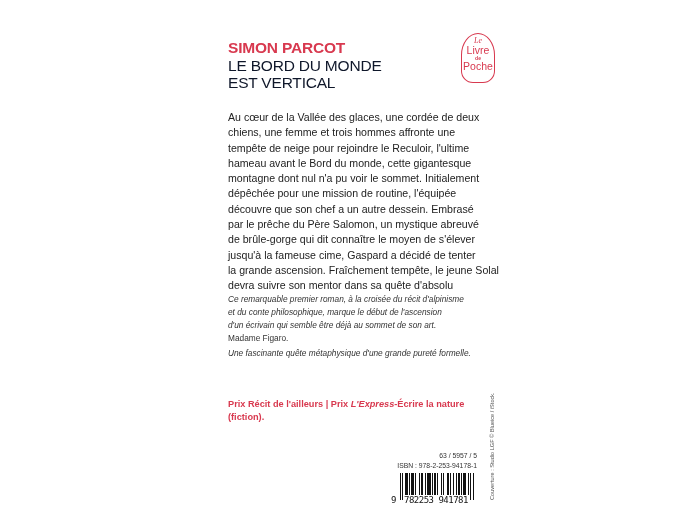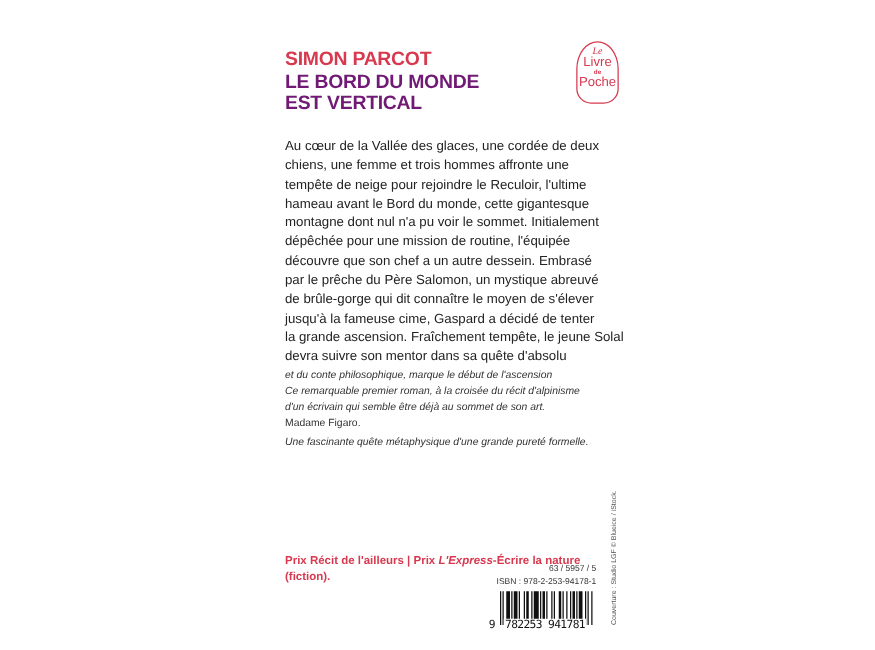--- a/index.html
+++ b/index.html
@@ -30,23 +30,23 @@
       letter-spacing: -0.2px;
       color: var(--accent);
       line-height: 17px;
       white-space: nowrap;
     }
     .title {
       position: absolute;
       left: 228px;
       top: 57px;
       font-size: 15.5px;
-      font-weight: bold;
+      font-weight: normal;
       letter-spacing: -0.2px;
-      color: #701a75;
+      color: #0f172a;
       line-height: 17px;
     }
     .title span { display: block; white-space: nowrap; }
 
     .logo {
       position: absolute;
       left: 461px;
       top: 33px;
       width: 34px;
       height: 50px;
@@ -118,21 +118,20 @@
     .quote2 { top: 347px; }
 
     .prizes {
       position: absolute;
       left: 228px;
       top: 398px;
       font-size: 9.2px;
       line-height: 12.5px;
       font-weight: bold;
       color: var(--accent);
-      margin-top: 44px;
     }
     .prizes span.line { display: block; white-space: nowrap; }
     .prizes i { font-style: italic; }
 
     .codes {
       position: absolute;
       left: 395px;
       top: 451px;
       width: 82px;
       text-align: right;
@@ -215,22 +214,22 @@
     <span>dépêchée pour une mission de routine, l'équipée</span>
     <span>découvre que son chef a un autre dessein. Embrasé</span>
     <span>par le prêche du Père Salomon, un mystique abreuvé</span>
     <span>de brûle-gorge qui dit connaître le moyen de s'élever</span>
     <span>jusqu'à la fameuse cime, Gaspard a décidé de tenter</span>
     <span>la grande ascension. Fraîchement tempête, le jeune Solal</span>
     <span>devra suivre son mentor dans sa quête d'absolu</span>
   </div>
 
   <div class="quote quote1">
+    <span class="q-line">Ce remarquable premier roman, à la croisée du récit d'alpinisme</span>
     <span class="q-line">et du conte philosophique, marque le début de l'ascension</span>
-    <span class="q-line">Ce remarquable premier roman, à la croisée du récit d'alpinisme</span>
     <span class="q-line">d'un écrivain qui semble être déjà au sommet de son art.</span>
     <span class="source">Madame Figaro.</span>
   </div>
 
   <div class="quote quote2">
     <span class="q-line">Une fascinante quête métaphysique d'une grande pureté formelle.</span>
   </div>
 
   <div class="prizes">
     <span class="line"><span>Prix Récit de l'ailleurs | Prix </span><i>L'Express</i><span>-Écrire la nature</span></span>

